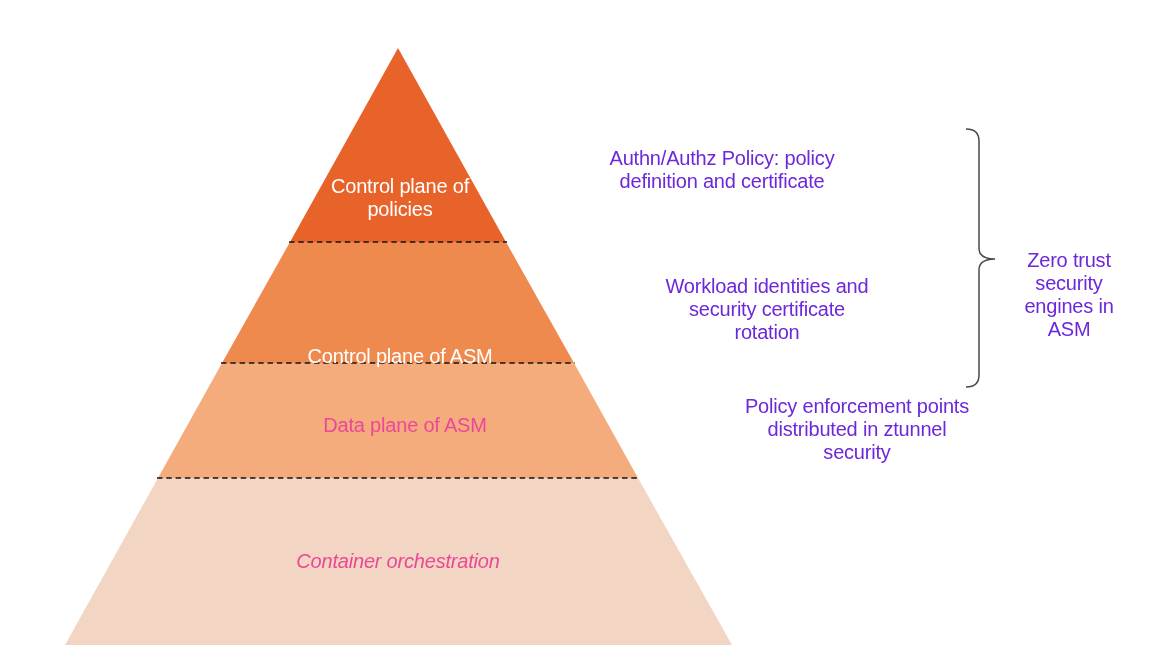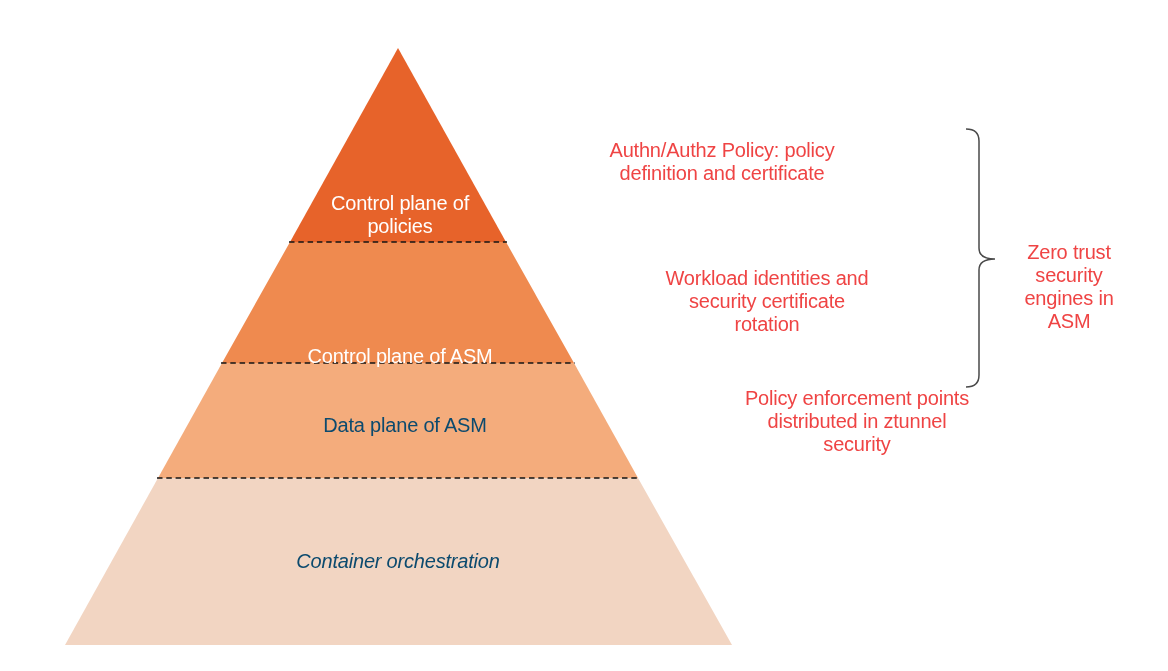--- a/index.html
+++ b/index.html
@@ -23,43 +23,43 @@
   .lbl {
     position: absolute;
     text-align: center;
     font-size: 20px;
     line-height: 23px;
     letter-spacing: -0.2px;
     white-space: nowrap;
   }
   .lbl div { white-space: nowrap; }
   .text-white  { color: #ffffff; }
-  .text-orange { color: #0c4a6e; }
-  .text-black  { color: #ef4444; }
+  .text-orange { color: #ec4899; }
+  .text-black  { color: #6d28d9; margin-top: 8px; }
 </style>
 </head>
 <body>
 
 <div class="stage">
 
   <svg width="1168" height="671" viewBox="0 0 1168 671">
 
     <polygon points="398,48 290,242 506,242" fill="#E7632A"></polygon>
     <polygon points="290,242 506,242 574,363 222,363" fill="#EF8A4F"></polygon>
     <polygon points="222,363 574,363 638,478 158,478" fill="#F4AC7C"></polygon>
     <polygon points="158,478 638,478 732,645 65,645" fill="#F2D5C2"></polygon>
 
     <line x1="289" y1="242" x2="507" y2="242" stroke-width="1.6" stroke-dasharray="5.5 3.8" stroke="#141414"></line>
     <line x1="221" y1="363" x2="575" y2="363" stroke-width="1.6" stroke-dasharray="5.5 3.8" stroke="#141414"></line>
     <line x1="157" y1="478" x2="639" y2="478" stroke-width="1.6" stroke-dasharray="5.5 3.8" stroke="#141414"></line>
 
     <path d="M966,129 Q979,129 979,141 L979,248 Q979,259 995,259 Q979,259 979,270 L979,375 Q979,387 966,387" fill="none" stroke-width="1.5" stroke="#4A4A4A"></path>
   </svg>
 
-  <div class="lbl text-white" style="left:290px; top:175px; width:220px;margin-top:17px;">
+  <div class="lbl text-white" style="left:290px; top:175px; width:220px;">
     <div>Control plane of</div>
     <div>policies</div>
   </div>
 
   <div class="lbl text-white" style="left:250px; top:298px; width:300px;margin-top:47px;">
     <div>Control plane of ASM</div>
   </div>
 
   <div class="lbl text-orange" style="left:255px; top:414px; width:300px;">
     <div>Data plane of ASM</div>

